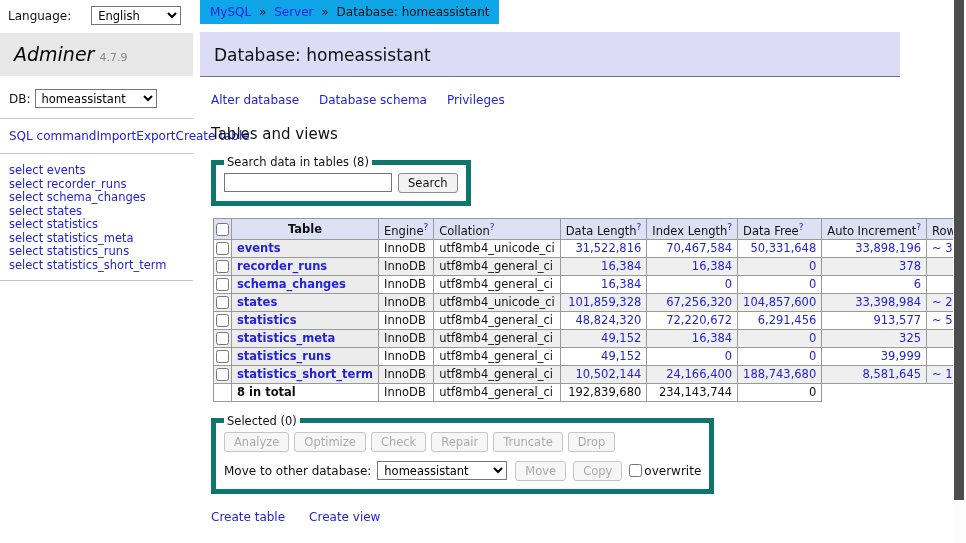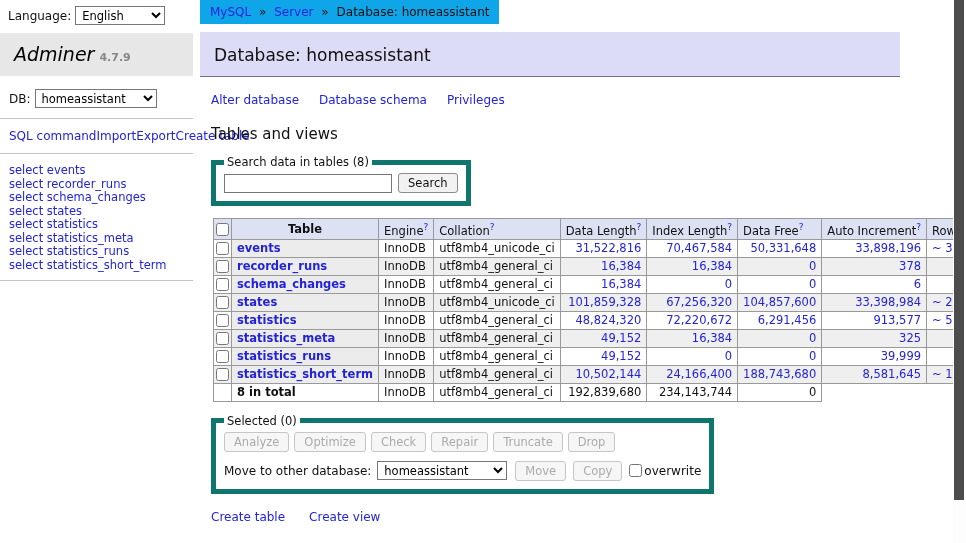--- a/index.html
+++ b/index.html
@@ -12,24 +12,24 @@
   a { color:#2323d9; text-decoration:none; cursor:pointer; }
   .page { display:flex; width:966px; height:543px; position:relative; }
 
   
   .sidebar { width:193px; flex:none; }
   .lang-row { padding:6px 0 0 8px; white-space:nowrap; }
   select {
     font-family:inherit; font-size:11.5px; border:1px solid #767676;
     background:#fff; padding:1px 2px; height:19px;
   }
-  .lang-select { width:90px; margin-left:4px; }
+  .lang-select { width:90px; margin-left:20px; }
   .brand { margin-top:8px; background:#e7e7e7; padding:10px 14px 11px; }
   .brand-name { font-style:italic; font-size:19px; color:#000000; }
-  .brand-ver { font-size:11px; color:#888; margin-left:5px;font-weight:bold; }
+  .brand-ver { font-size:11px; color:#888; margin-left:5px; }
   .db-row { padding:13px 0 2px 9px; }
   .db-select { width:122px; margin-left:4px; }
   hr.side-hr { border:none; border-top:1px solid #c5c5c5; margin:8px 0; }
   .side-links { padding:0 9px; line-height:1.5; }
   .side-links a { white-space:nowrap; }
   .tables-list { padding:2px 0 0 9px; }
   .tables-list a { display:block; font-size:11.5px; line-height:13.5px; margin-bottom:0; white-space:nowrap; }
 
   
   .main { flex:1; padding-left:7px; position:relative; }
@@ -54,21 +54,21 @@
   legend { font-size:11.5px; padding:0 3px; }
   input[type="text"] {
     font-family:inherit; font-size:11.5px; border:1px solid #767676;
     padding:2px 3px; width:168px; height:19px; background:#fff;
   }
   button {
     font-family:inherit; font-size:11.5px; padding:2px 9px; height:20px;
     background:#f2f2f2; border:1px solid #8c8c8c; border-radius:3px; color:#111;
   }
   button:disabled { color:#ababab; border-color:#c6c6c6; background:#f6f6f6; }
-  .search-row { display:flex; gap:6px; align-items:center; }
+  .search-row { display:flex; gap:6px; align-items:flex-start; }
 
   
   table.data-table { border-collapse:collapse; margin:12px 0 0 13px; font-size:11.5px; }
   .data-table th, .data-table td {
     border:1px solid #999; padding:1px 5px; height:18px; line-height:14px;
     white-space:nowrap; text-align:left; vertical-align:middle;
   }
   .data-table thead td, .data-table thead th { background:#dce1f3; font-weight:normal; }
   .data-table thead th.tbl-col { font-weight:bold; text-align:center; }
   .data-table tbody th { background:#ececec; }

